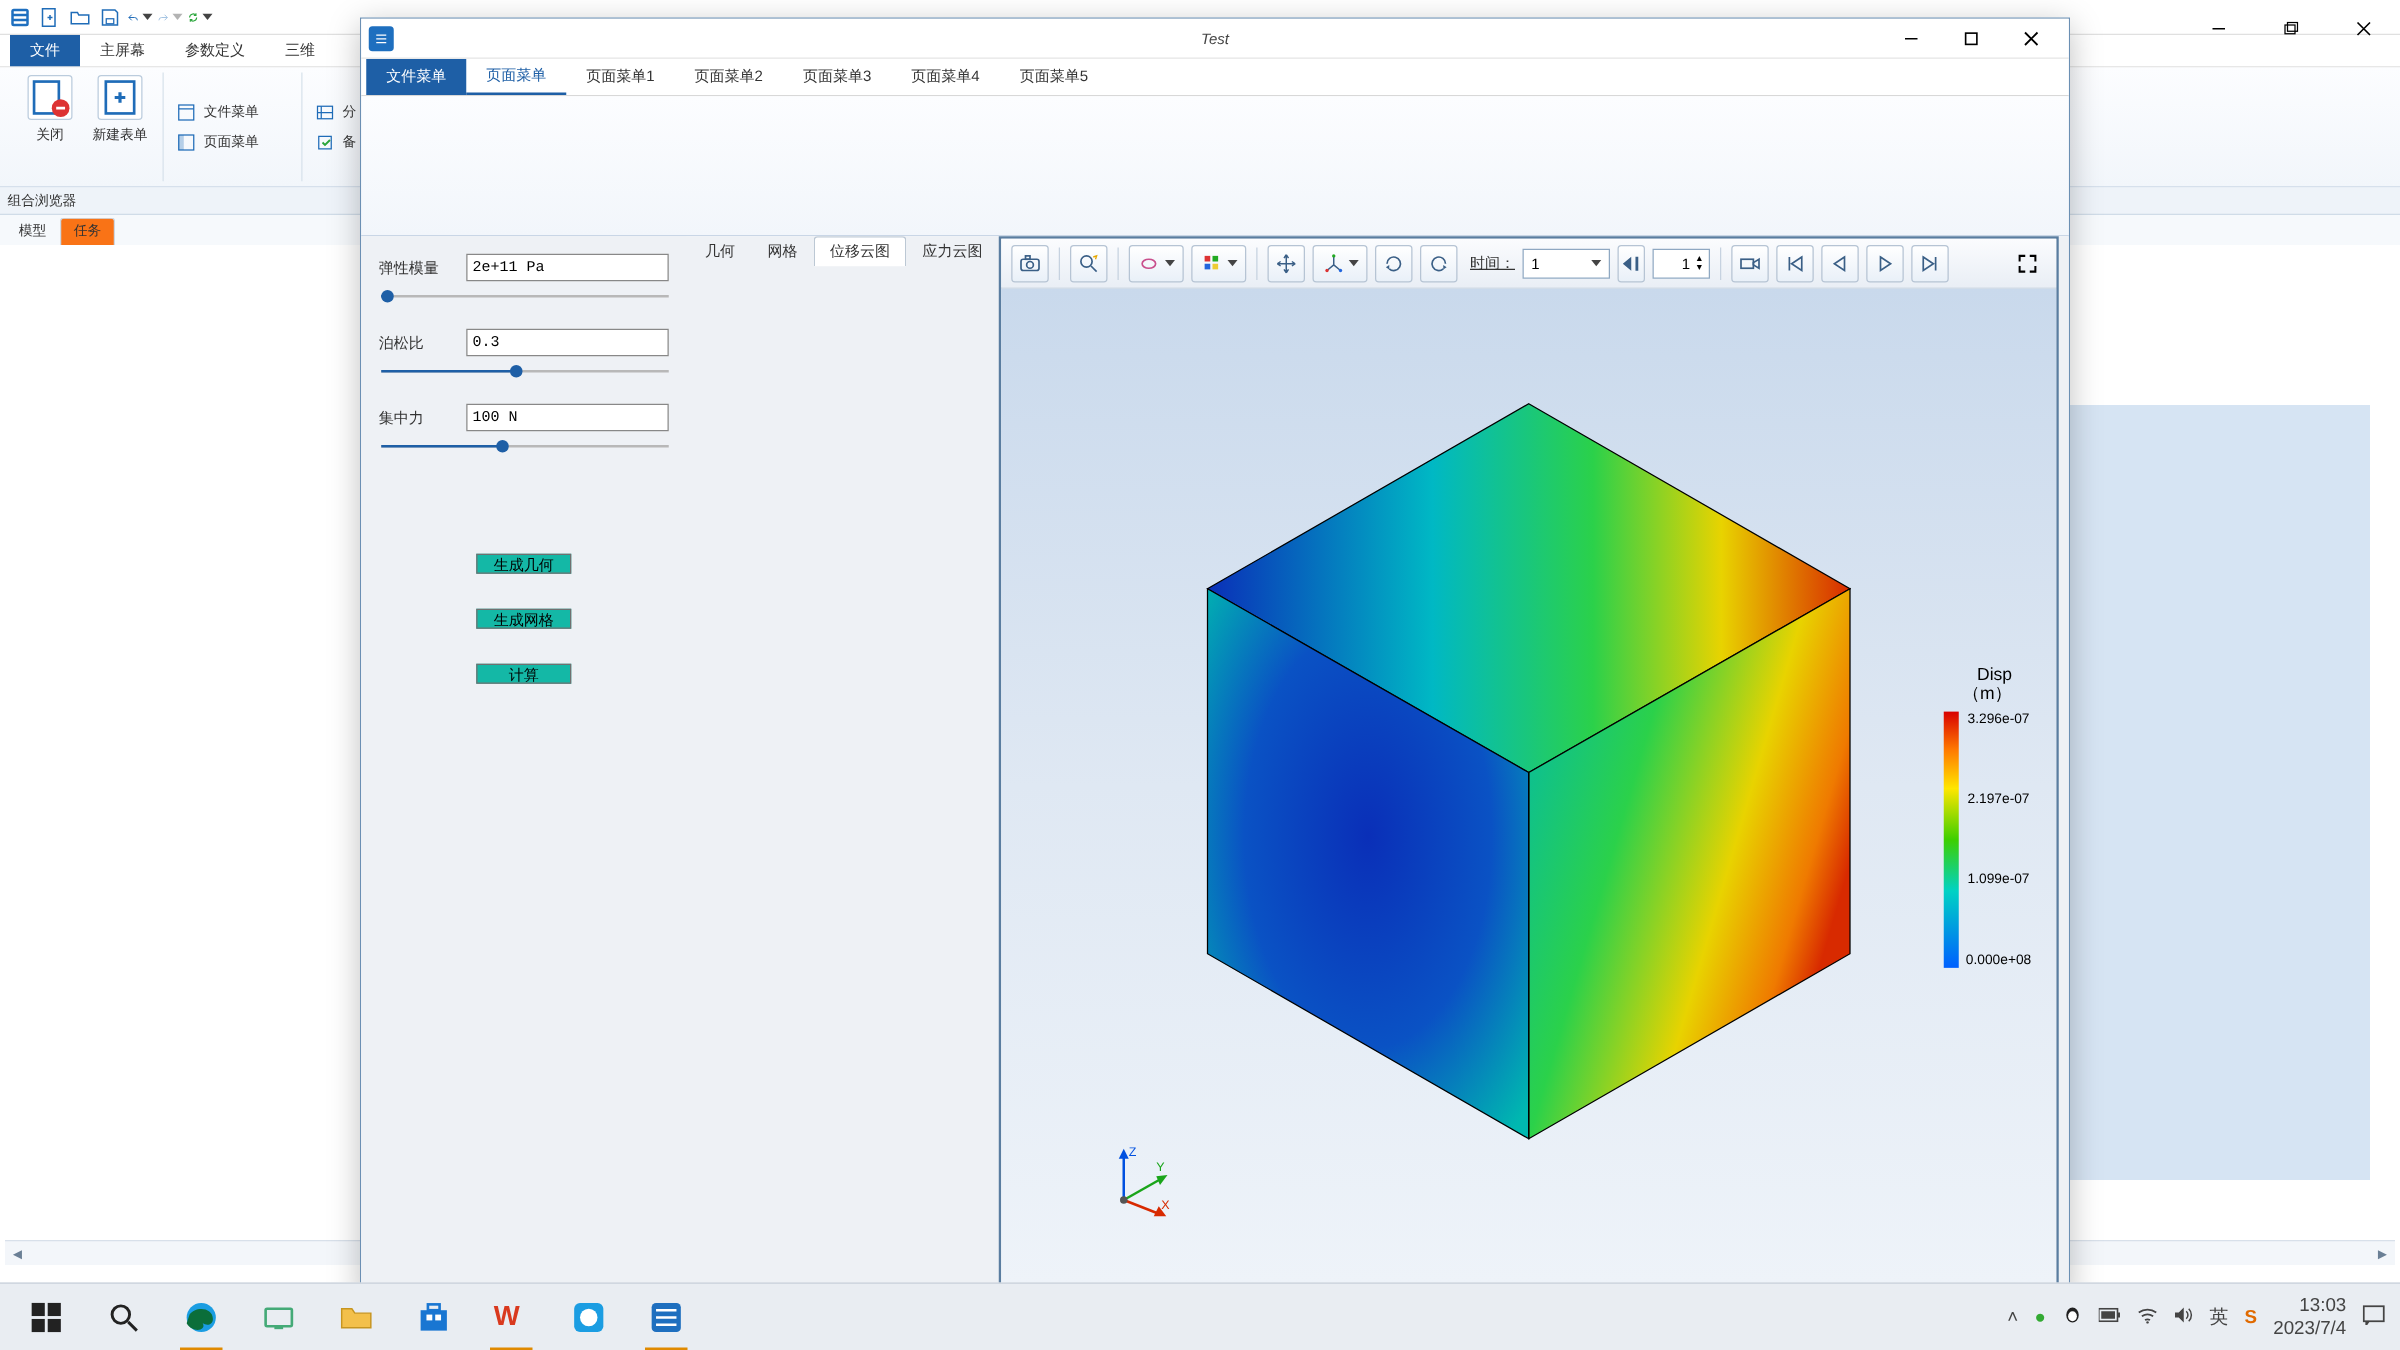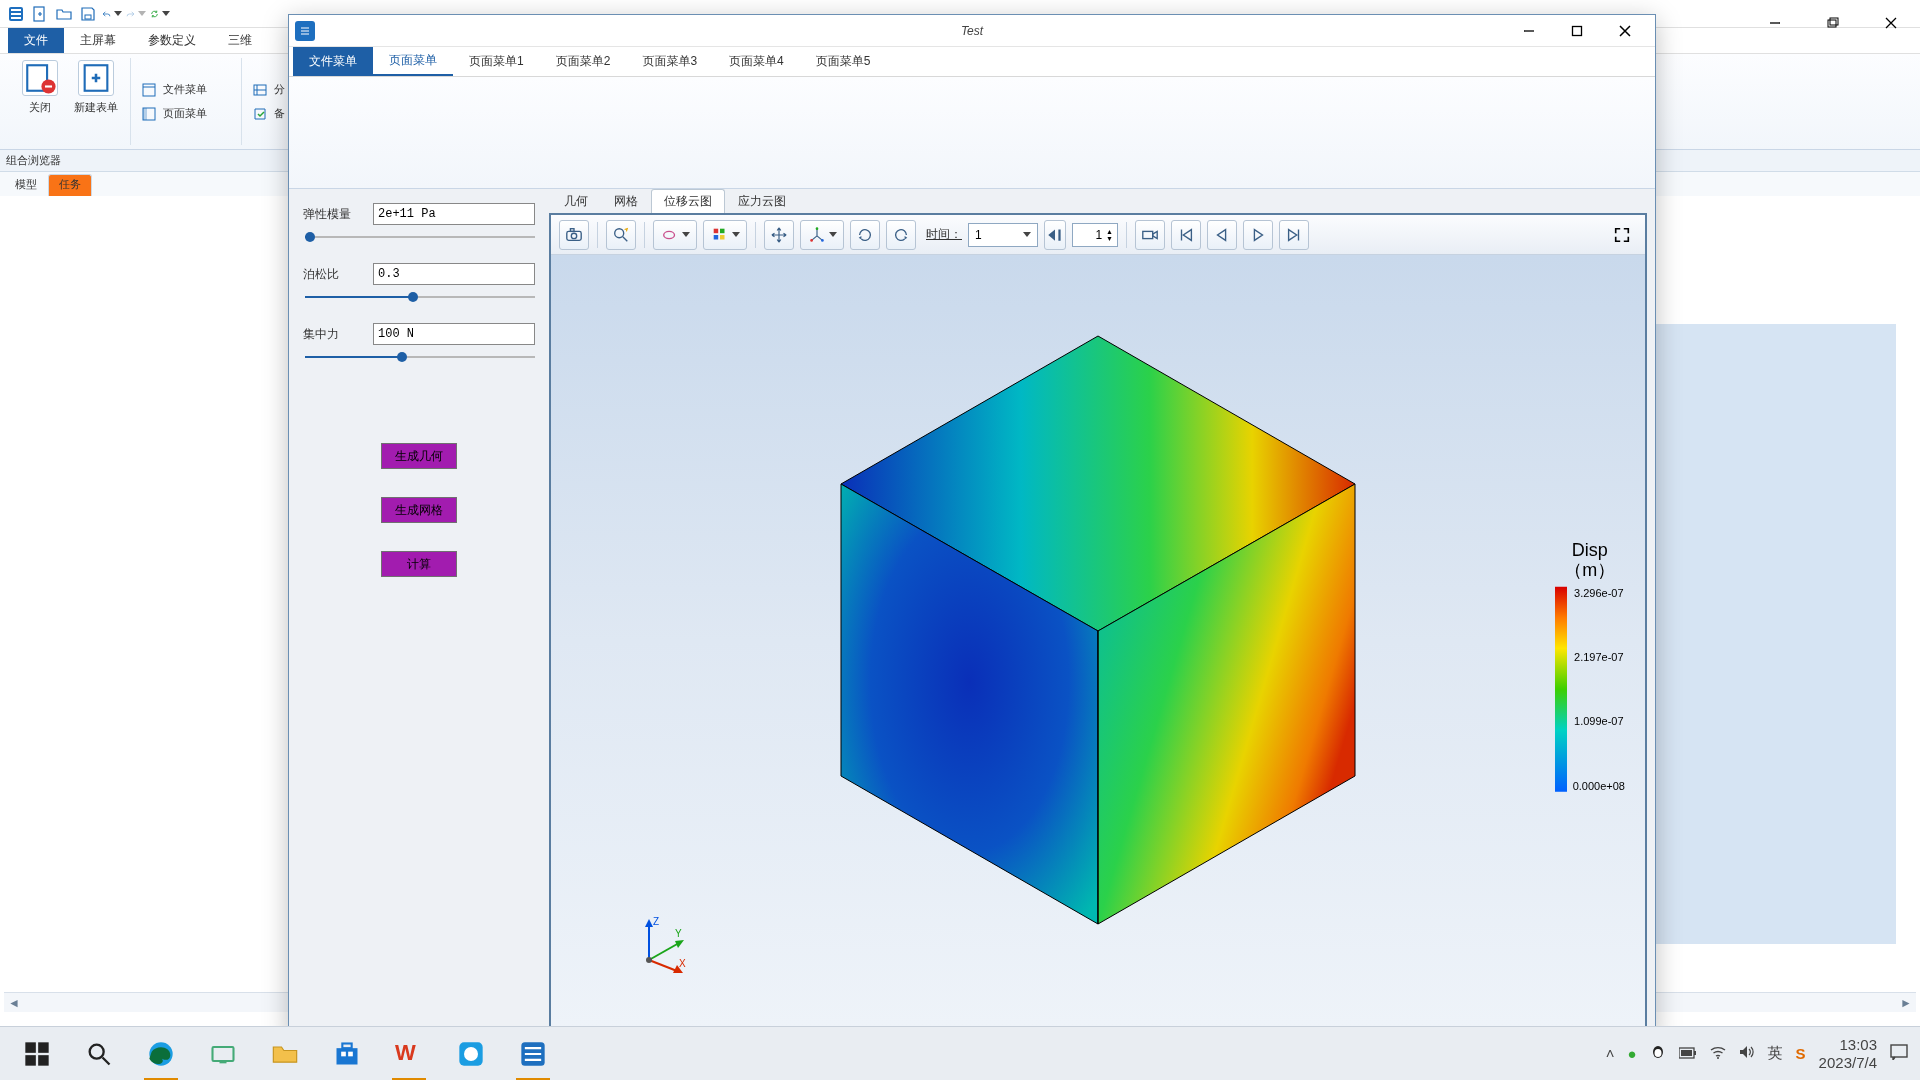--- a/index.html
+++ b/index.html
@@ -46,41 +46,41 @@
 .param { margin-bottom: 20px; }
 .param-row { display: flex; align-items: center; gap: 16px; }
 .param-row .plabel { width: 56px; font-size: 12px; color: #333; }
 .param-row input[type=text] { flex: 1; height: 22px; border: 1px solid #888; padding: 0 4px; font-family: "Courier New", monospace; font-size: 12px; background: #fff; }
 .param .slider-wrap { margin-top: 6px; padding-left: 2px; }
 .slider { position: relative; height: 12px; }
 .slider .track { position: absolute; left: 0; right: 0; top: 5px; height: 2px; background: #b8b8b8; }
 .slider .fill { position: absolute; left: 0; top: 5px; height: 2px; background: #1e5fa6; }
 .slider .thumb { position: absolute; top: 1px; width: 10px; height: 10px; background: #1e5fa6; border-radius: 50%; transform: translateX(-5px); }
 .gen-buttons { display: flex; flex-direction: column; align-items: center; gap: 28px; margin-top: 60px; }
-.gen-buttons button { min-width: 76px; height: 26px; background: #a21caf; border: 1px solid #707070; font-size: 12px; padding: 0 8px; }
-
-.viz-area { flex: 1; display: flex; flex-direction: column; padding-right: 8px; }
+.gen-buttons button { min-width: 76px; height: 16px; background: #14b8a6; border: 1px solid #707070; font-size: 12px; padding: 0 8px; }
+
+.viz-area { flex: 1; display: flex; flex-direction: row; padding-right: 8px; }
 .viz-tabs { height: 24px; display: flex; align-items: flex-end; gap: 0; padding-left: 2px; }
 .viz-tabs .vtab { padding: 3px 12px; font-size: 12px; color: #333; border: 1px solid transparent; border-bottom: 0; }
 .viz-tabs .vtab.active { background: #fff; border-color: #bcc8d4; border-radius: 3px 3px 0 0; }
 .viz-frame { flex: 1; border: 2px solid #5a7da0; background: #fff; display: flex; flex-direction: column; min-height: 0; margin-bottom: 8px; }
 .viz-toolbar { height: 40px; background: linear-gradient(#fbfcfe,#e9eef5); border-bottom: 1px solid #c6d2e0; display: flex; align-items: center; padding: 0 8px; gap: 6px; }
 .viz-toolbar .tb { width: 30px; height: 30px; border: 1px solid #b6c4d4; background: linear-gradient(#fff,#e9f0f8); border-radius: 3px; display: flex; align-items: center; justify-content: center; color: #3a5f86; }
 .viz-toolbar .tb.dd { width: 44px; }
 .viz-toolbar .tb svg { width: 18px; height: 18px; }
 .viz-toolbar .sep { width: 1px; height: 26px; background: #c6d2e0; margin: 0 2px; }
 .viz-toolbar .tlabel { font-size: 12px; color: #333; margin-left: 4px; text-decoration: underline; }
 .viz-toolbar .combo { width: 70px; height: 24px; background: #fff; border: 1px solid #8fa8c2; display: flex; align-items: center; justify-content: space-between; padding: 0 6px 0 6px; font-size: 12px; }
 .viz-toolbar .spin { width: 46px; height: 24px; background: #fff; border: 1px solid #8fa8c2; display: flex; align-items: center; justify-content: flex-end; padding: 0 4px; font-size: 12px; }
 .viz-canvas { flex: 1; position: relative; background: linear-gradient(#c9d9ec, #dfe8f3 50%, #eef3f9); overflow: hidden; }
 .viz-canvas svg.cube { position: absolute; left: 50%; top: 48%; transform: translate(-50%,-50%); }
 .axis-triad { position: absolute; left: 80px; bottom: 52px; }
 .result-label { position: absolute; bottom: 4px; left: 0; right: 0; text-align: center; font-size: 13px; color: #000; }
 .legend { position: absolute; right: 20px; top: 50%; transform: translateY(-40%); display: flex; flex-direction: column; align-items: center; }
-.legend .lg-title { font-size: 18px; color: #000; text-align: center; line-height: 1.1; margin-bottom: 6px; }
+.legend .lg-title { font-size: 14px; color: #000; text-align: right; line-height: 1.1; margin-bottom: 6px; }
 .legend .lg-body { display: flex; gap: 6px; }
 .legend .lg-bar { width: 12px; height: 205px; background: linear-gradient(to bottom, #d80000 0%, #ff7a00 15%, #ffe600 30%, #3dcf00 50%, #00d2c4 70%, #0060ff 100%); }
 .legend .lg-ticks { display: flex; flex-direction: column; justify-content: space-between; height: 205px; font-size: 11px; font-family: "Courier New", monospace; color: #000; align-items: center; }
 
 
 .bg-panel { position: absolute; left: 1638px; top: 324px; right: 24px; height: 620px; background: #d6e4f3; }
 
 
 .outer-hsb { position: absolute; left: 4px; bottom: 68px; right: 4px; height: 20px; background: #f3f6fa; border-top: 1px solid #d8e0ea; display: flex; align-items: center; }
 .outer-hsb .arrow { width: 20px; text-align: center; color: #6a7f95; }

